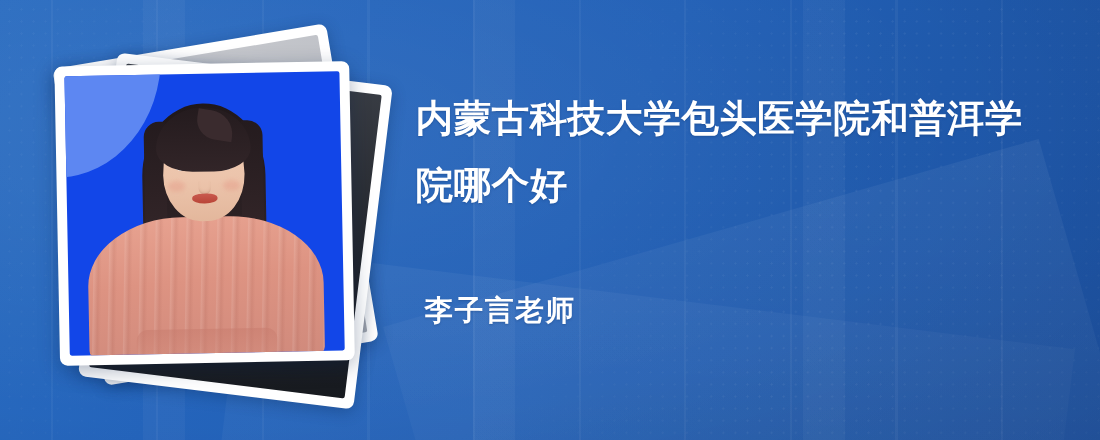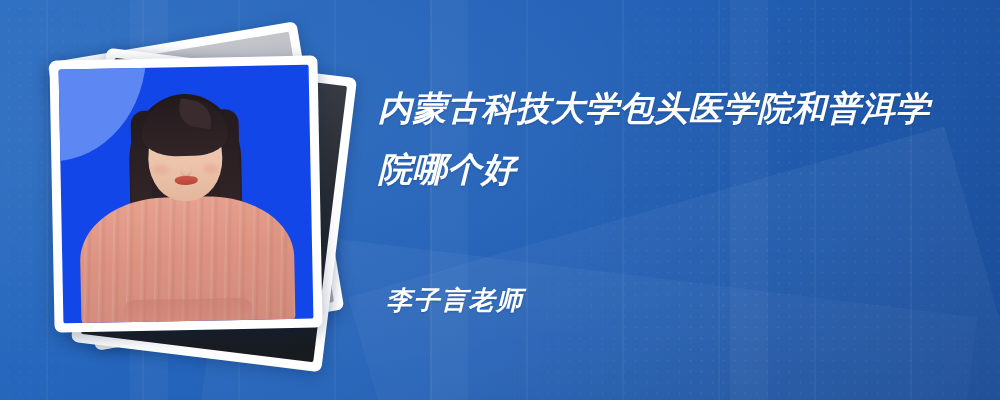--- a/index.html
+++ b/index.html
@@ -10,21 +10,20 @@
   body {
     font-family: "DejaVu Sans", "Liberation Sans", sans-serif;
   }
 
   #banner {
     position: relative;
     width: 1000px;
     height: 400px;
     overflow: hidden;
     background: linear-gradient(118deg, #2a6cc0 0%, #2464bb 28%, #2260b6 52%, #1f59ab 74%, #1d51a0 100%);
-    font-style: italic;
   }
 
   
   .bg-stripes {
     position: absolute;
     inset: 0;
     background-image: repeating-linear-gradient(
         90deg,
         rgba(255,255,255,0.000) 0px,
         rgba(255,255,255,0.000) 46px,
@@ -360,21 +359,21 @@
     margin: 0;
     color: #ffffff;
     font-size: 34px;
     font-weight: bold;
     line-height: 1.78;
     letter-spacing: 0.5px;
     text-shadow: 0 1px 2px rgba(10,40,90,0.30);
   }
   .author {
     position: absolute;
-    top: 283px;
+    top: 265px;
     left: 8px;
     margin: 0;
     color: #ffffff;
     font-size: 26px;
     font-weight: bold;
     letter-spacing: 1.5px;
     text-shadow: 0 1px 2px rgba(10,40,90,0.28);
   }
   .byline {
     position: absolute;

